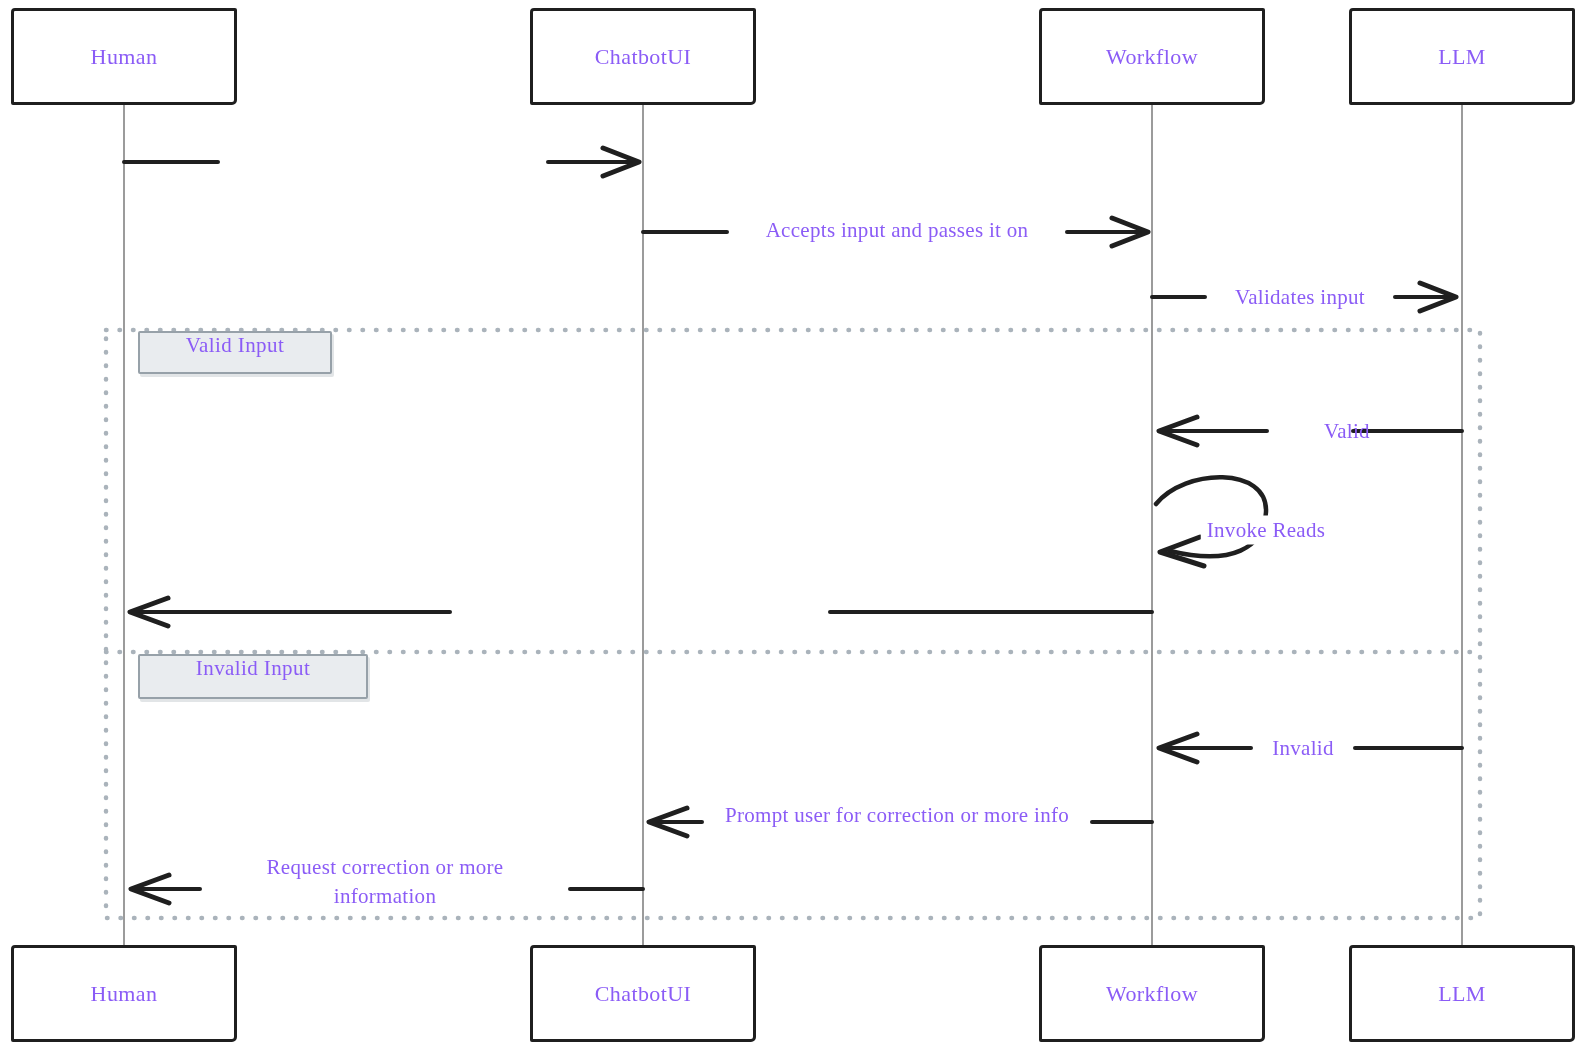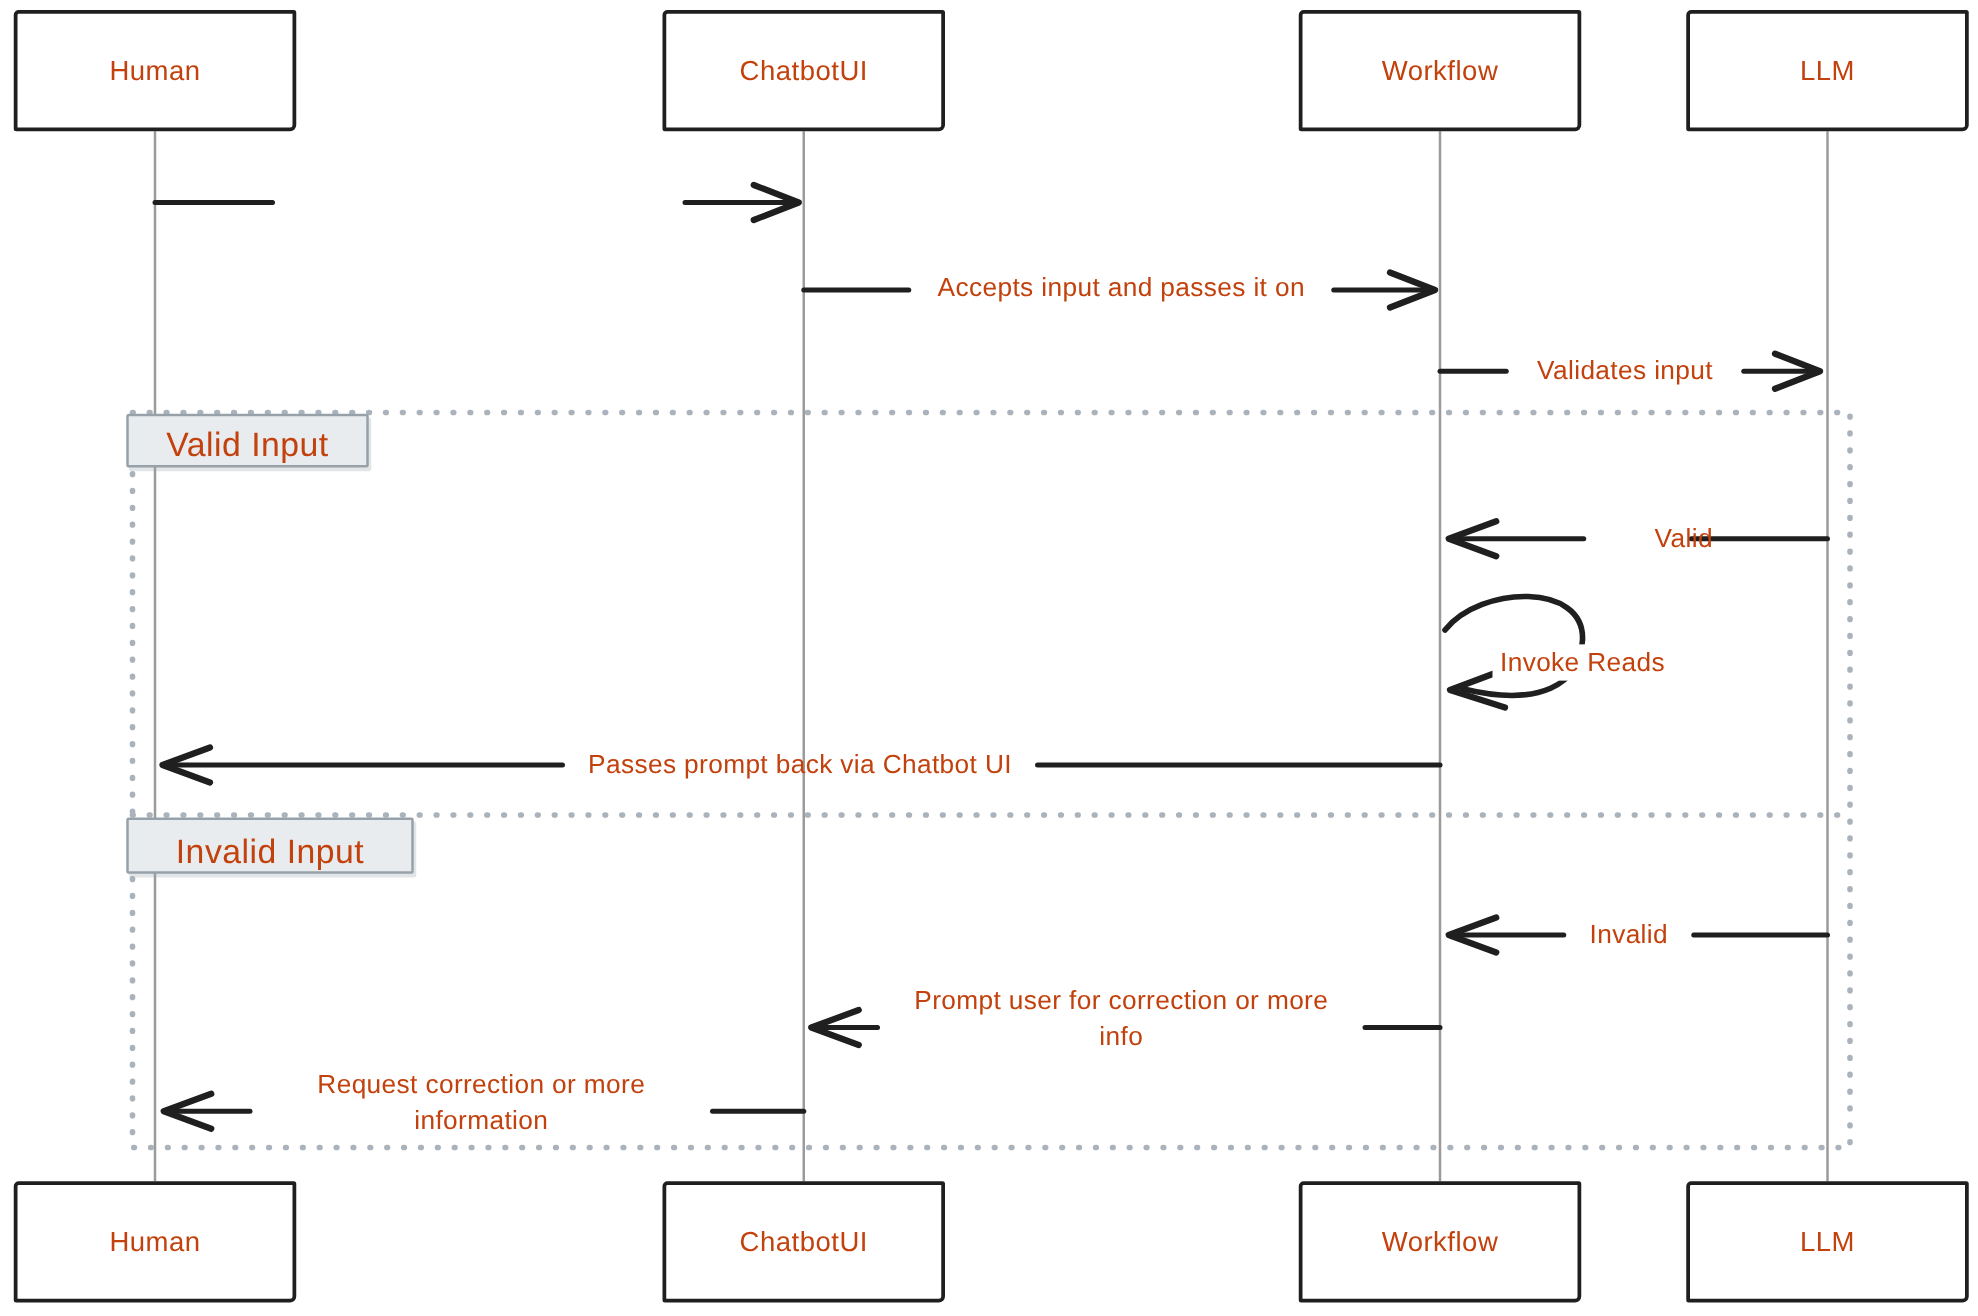--- a/index.html
+++ b/index.html
@@ -1,22 +1,22 @@
 <!DOCTYPE html>
 <html><head>
 <meta charset="utf-8">
 <style>
   html, body { margin: 0; padding: 0; background: #ffffff; }
   .canvas {
     position: relative;
     width: 1582px;
     height: 1053px;
     background: #ffffff;
-    font-family: Liberation Sans, sans-serif;
-    color: #c2410c;
+    font-family: Liberation Serif, serif;
+    color: #8b5cf6;
     overflow: hidden;
   }
   svg.layer {
     position: absolute;
     left: 0; top: 0;
     width: 1582px; height: 1053px;
   }
   .participant {
     position: absolute;
     width: 226px;
@@ -42,24 +42,25 @@
   }
   .msg-label.wrap { white-space: normal; }
   .section-label {
     position: absolute;
     box-sizing: border-box;
     background: #e9ecef;
     border: 2.5px solid #97a1a9;
     border-radius: 2px;
     box-shadow: 2px 3px 0 rgba(151,161,169,0.28);
     display: flex;
-    align-items: flex-end;
+    align-items: flex-start;
     justify-content: center;
-    font-size: 27px;
+    font-size: 21px;
     letter-spacing: 0.4px;
+    margin-left: 37px;
   }
 </style>
 </head>
 <body>
 
 <div class="canvas">
 
   <svg class="layer" viewBox="0 0 1582 1053">
 
     <line x1="124" y1="105" x2="124" y2="945" stroke="#9b9b9b" stroke-width="2"></line>
@@ -154,18 +155,17 @@
       <span>Valid Input</span>
     </div>
   <div class="section-label" style="left:101px; top:654px; width:230px; height:45px;">
       <span>Invalid Input</span>
     </div>
 
   <div class="msg-label wrap" style="left:897px; top:230px; width:320px;">Accepts input and passes it on</div>
   <div class="msg-label" style="left:1300px; top:297px;">Validates input</div>
   <div class="msg-label" style="left:1310px; top:431px;margin-left:37px;">Valid</div>
   <div class="msg-label" style="left:1266px; top:530px; background:#ffffff; padding:0 6px;">Invoke Reads</div>
-  <div class="msg-label" style="left:640px;  top:612px;">Passes prompt back via Chatbot UI</div>
   <div class="msg-label" style="left:1303px; top:748px;">Invalid</div>
   <div class="msg-label wrap" style="left:385px; top:882px; width:340px;">Request correction or more information</div>
   <div class="msg-label wrap" style="left:897px; top:815px; width:360px;">Prompt user for correction or more info</div>
 
 </div>
 
 </body></html>

